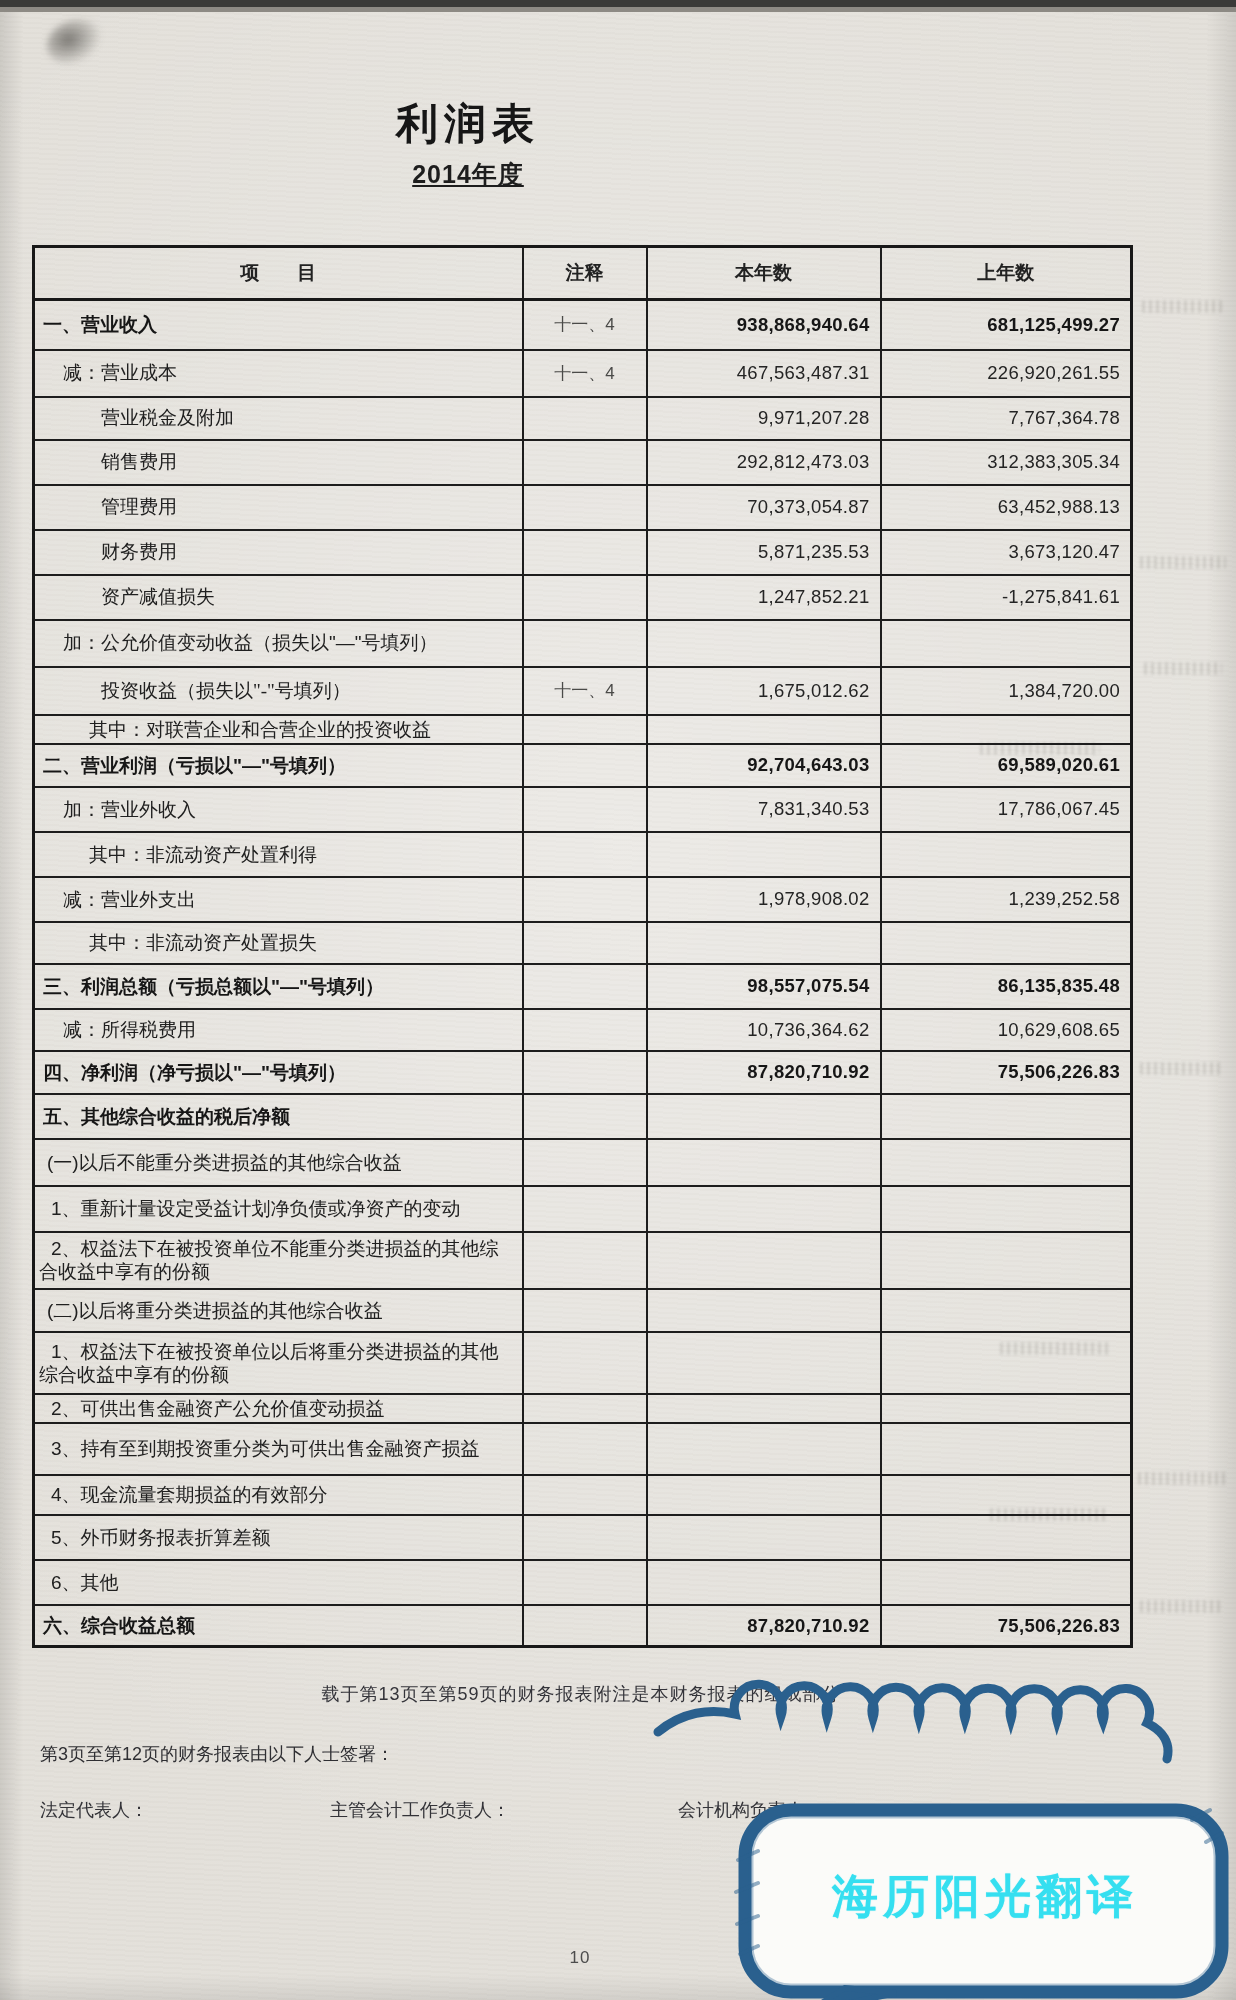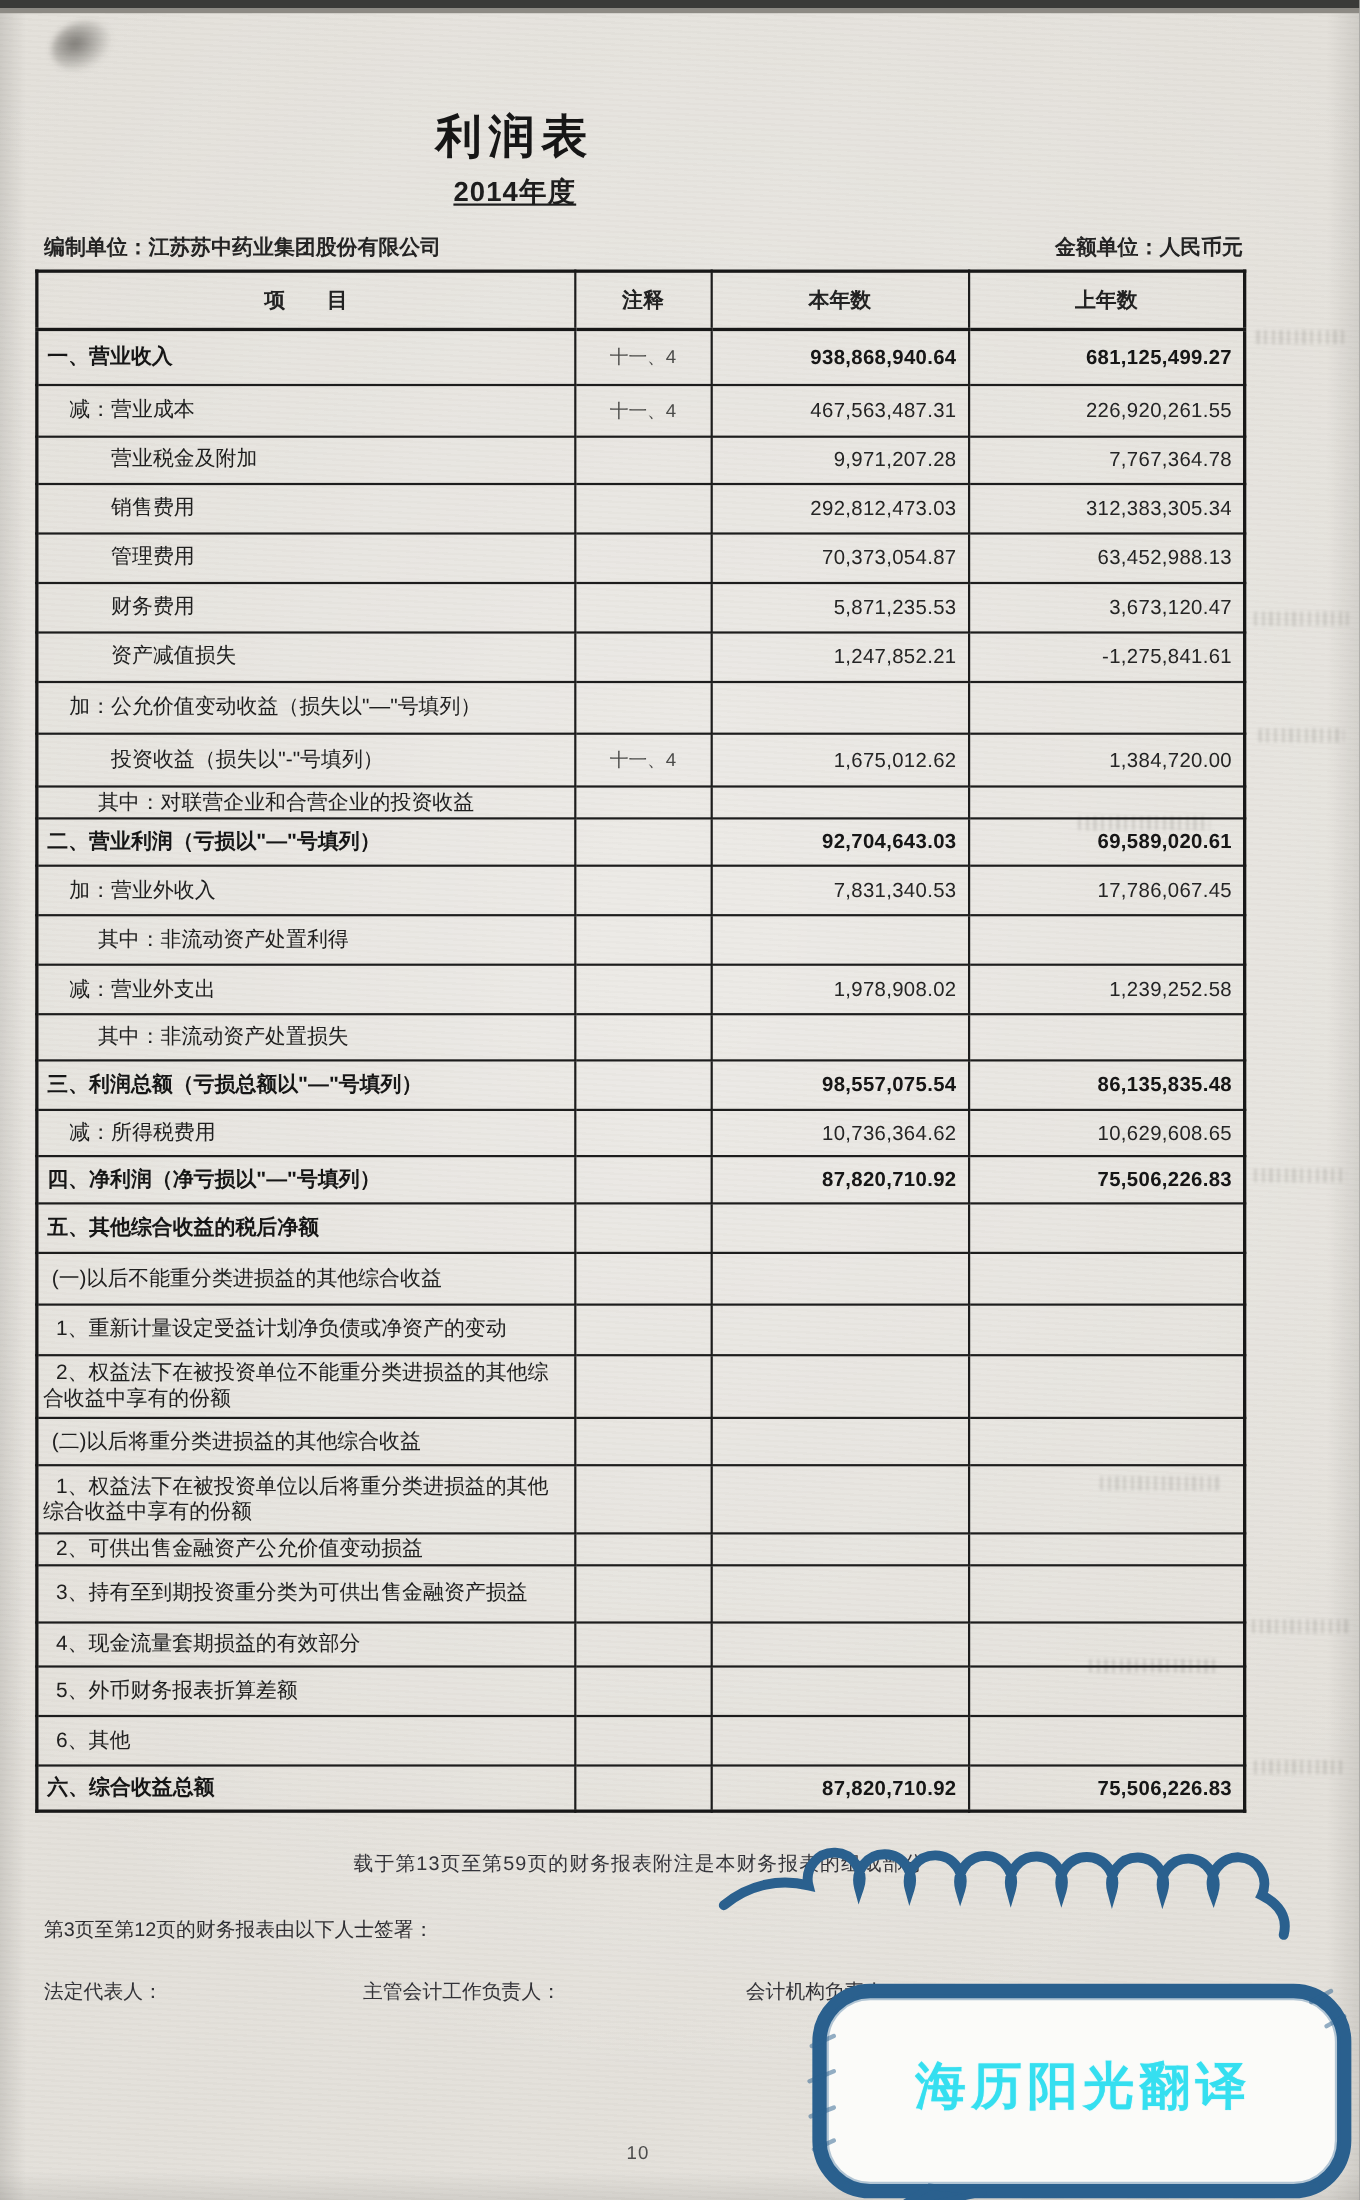--- a/index.html
+++ b/index.html
@@ -36,21 +36,21 @@
   table.stmt th, table.stmt td{border:2px solid #1d1d1d;vertical-align:middle;overflow:hidden;}
   table.stmt thead th{height:48px;font-size:19px;font-weight:700;text-align:center;
     color:#222;border-bottom:3px solid #181818;}
   td.c-item{font-size:19px;line-height:1.22;padding:2px 6px 2px 4px;color:#202020;}
   td.c-note{font-size:17px;text-align:center;color:#4a4a48;}
   td.c-num{font-size:18.5px;text-align:right;padding-right:10px;color:#242424;
     font-family:"Liberation Sans",sans-serif;letter-spacing:.3px;}
   tr.bold td.c-item, tr.bold td.c-num{font-weight:700;color:#161616;}
   .lvl-section{padding-left:8px !important;}
   .lvl-op{padding-left:28px !important;}
-  .lvl-detail{padding-left:66px !important;}
+  .lvl-detail{padding-left:66px !important;font-family:Liberation Serif, serif;}
   .lvl-among{padding-left:54px !important;}
   .lvl-group{padding-left:12px !important;}
   .lvl-num{padding-left:4px !important;text-indent:12px;}
 
   .footnote{position:absolute;left:32px;top:1682px;width:1098px;text-align:center;
     font-size:18px;color:#34343a;letter-spacing:1px;}
   .sign-intro{position:absolute;left:40px;top:1742px;font-size:18px;color:#2f2f33;}
   .signer{position:absolute;top:1798px;font-size:18px;color:#333338;}
   .signer.s1{left:40px;} .signer.s2{left:330px;} .signer.s3{left:678px;}
   .page-num{position:absolute;left:520px;top:1948px;width:120px;text-align:center;
@@ -77,24 +77,20 @@
   <div class="ghost" style="left:1144px;top:662px;width:78px;"></div>
   <div class="ghost" style="left:980px;top:742px;width:120px;"></div>
   <div class="ghost" style="left:1140px;top:1062px;width:84px;"></div>
   <div class="ghost" style="left:1000px;top:1342px;width:110px;"></div>
   <div class="ghost" style="left:1138px;top:1472px;width:88px;"></div>
   <div class="ghost" style="left:990px;top:1508px;width:118px;"></div>
   <div class="ghost" style="left:1140px;top:1600px;width:80px;"></div>
 
   <div class="doc-title">利润表</div>
   <div class="doc-period">2014年度</div>
-  <div class="meta-row">
-    <span>编制单位：江苏苏中药业集团股份有限公司</span>
-    <span>金额单位：人民币元</span>
-  </div>
 
   <table class="stmt">
     <colgroup>
         <col style="width:489px">
         <col style="width:124px">
         <col style="width:234px">
         <col style="width:251px">
       </colgroup>
     <thead>
       <tr>

